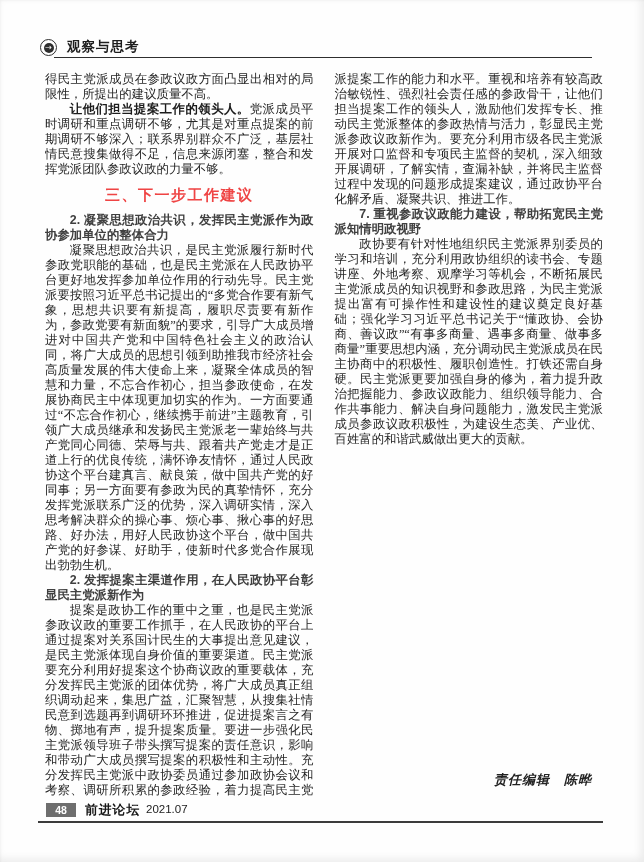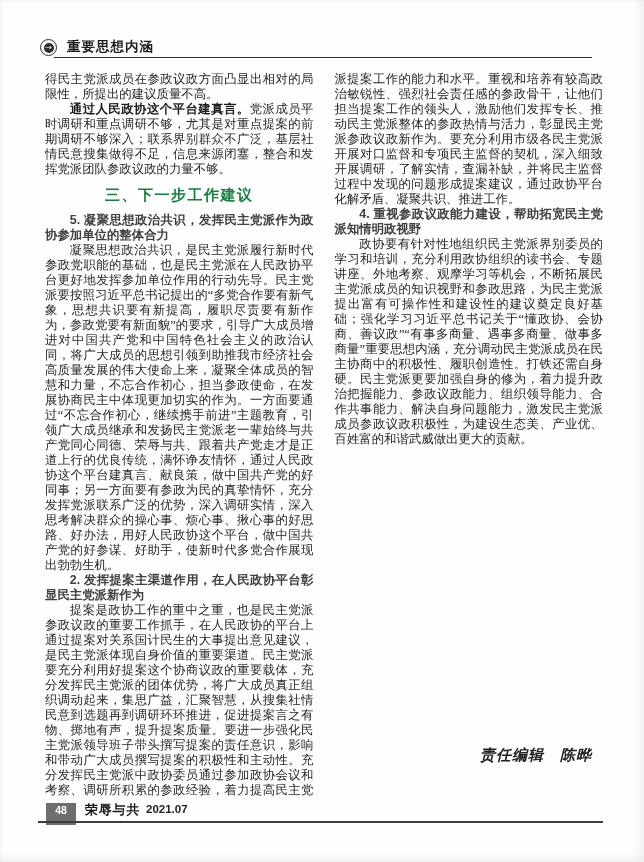--- a/index.html
+++ b/index.html
@@ -41,80 +41,80 @@
     position:absolute;top:72px;left:45px;width:558px;height:732px;
     column-count:2;column-gap:21px;column-fill:auto;
     font-size:12.4px;line-height:15px;color:#262626;
     text-align:justify;overflow:hidden;
   }
   .columns p{margin:0;text-indent:2em;}
   .columns p.no-indent{text-indent:0;}
   .lead{font-weight:700;font-family:"Liberation Sans","DejaVu Sans",sans-serif;color:#1c1c1c;}
   .blk-heading1{
     text-align:center;text-indent:0 !important;
-    font-weight:700;font-size:15px;letter-spacing:1.5px;color:#15803d;
+    font-weight:700;font-size:15px;letter-spacing:1.5px;color:#ef4444;
     margin:11px 0 10px 0 !important;
     break-inside:avoid;
   }
   .blk-heading2{
     font-weight:700;color:#404040;
     font-family:"Liberation Sans","DejaVu Sans",sans-serif;
     font-size:12.4px;
   }
   .editor-line{
-    position:absolute;top:746px;right:52px;
-    font-style:italic;font-weight:600;font-size:15px;color:#222;
+    position:absolute;top:771px;right:52px;
+    font-style:italic;font-weight:600;font-size:13px;color:#222;
     letter-spacing:1px;
   }
   
   .footer{position:absolute;left:38px;top:802px;width:565px;height:22px;}
   .footer-rule{position:absolute;left:0;right:0;top:19px;height:2px;background:#3c3c3c;}
   .page-num{
-    position:absolute;left:8px;top:1px;width:30px;height:22px;
+    position:absolute;left:8px;top:1px;width:30px;height:14px;
     background:#6e6e6e;color:#fff;
     font-family:"Liberation Sans","DejaVu Sans",sans-serif;
     font-weight:700;font-size:10.5px;line-height:14px;text-align:center;
   }
   .journal-name{
     position:absolute;left:47px;top:0px;
     font-weight:700;font-size:12.8px;color:#171717;letter-spacing:1px;
   }
   .journal-issue{
     position:absolute;left:108px;top:1px;
     font-family:"Liberation Sans","DejaVu Sans",sans-serif;
-    font-weight:700;font-size:11.5px;color:#222;
+    font-weight:400;font-size:11.5px;color:#222;
   }
 </style>
 </head>
 <body>
 
 <div class="page">
 
   <div class="header">
     <div class="header-icon">
       <div class="inner">→</div>
     </div>
-    <div class="header-label">重要思想内涵</div>
+    <div class="header-label">观察与思考</div>
     <div class="header-rule"></div>
   </div>
 
   <div class="columns">
       <p class="blk-para no-indent">得民主党派成员在参政议政方面凸显出相对的局限性，所提出的建议质量不高。</p>
-      <p class="blk-para"><span class="lead">通过人民政协这个平台建真言。</span>党派成员平时调研和重点调研不够，尤其是对重点提案的前期调研不够深入；联系界别群众不广泛，基层社情民意搜集做得不足，信息来源闭塞，整合和发挥党派团队参政议政的力量不够。</p>
+      <p class="blk-para"><span class="lead">让他们担当提案工作的领头人。</span>党派成员平时调研和重点调研不够，尤其是对重点提案的前期调研不够深入；联系界别群众不广泛，基层社情民意搜集做得不足，信息来源闭塞，整合和发挥党派团队参政议政的力量不够。</p>
       <p class="blk-heading1">三、下一步工作建议</p>
-      <p class="blk-heading2">5. 凝聚思想政治共识，发挥民主党派作为政协参加单位的整体合力</p>
+      <p class="blk-heading2">2. 凝聚思想政治共识，发挥民主党派作为政协参加单位的整体合力</p>
       <p class="blk-para">凝聚思想政治共识，是民主党派履行新时代参政党职能的基础，也是民主党派在人民政协平台更好地发挥参加单位作用的行动先导。民主党派要按照习近平总书记提出的“多党合作要有新气象，思想共识要有新提高，履职尽责要有新作为，参政党要有新面貌”的要求，引导广大成员增进对中国共产党和中国特色社会主义的政治认同，将广大成员的思想引领到助推我市经济社会高质量发展的伟大使命上来，凝聚全体成员的智慧和力量，不忘合作初心，担当参政使命，在发展协商民主中体现更加切实的作为。一方面要通过“不忘合作初心，继续携手前进”主题教育，引领广大成员继承和发扬民主党派老一辈始终与共产党同心同德、荣辱与共、跟着共产党走才是正道上行的优良传统，满怀诤友情怀，通过人民政协这个平台建真言、献良策，做中国共产党的好同事；另一方面要有参政为民的真挚情怀，充分发挥党派联系广泛的优势，深入调研实情，深入思考解决群众的操心事、烦心事、揪心事的好思路、好办法，用好人民政协这个平台，做中国共产党的好参谋、好助手，使新时代多党合作展现出勃勃生机。</p>
       <p class="blk-heading2">2. 发挥提案主渠道作用，在人民政协平台彰显民主党派新作为</p>
       <p class="blk-para">提案是政协工作的重中之重，也是民主党派参政议政的重要工作抓手，在人民政协的平台上通过提案对关系国计民生的大事提出意见建议，是民主党派体现自身价值的重要渠道。民主党派要充分利用好提案这个协商议政的重要载体，充分发挥民主党派的团体优势，将广大成员真正组织调动起来，集思广益，汇聚智慧，从搜集社情民意到选题再到调研环环推进，促进提案言之有物、掷地有声，提升提案质量。要进一步强化民主党派领导班子带头撰写提案的责任意识，影响和带动广大成员撰写提案的积极性和主动性。充分发挥民主党派中政协委员通过参加政协会议和考察、调研所积累的参政经验，着力提高民主党派提案工作的能力和水平。重视和培养有较高政治敏锐性、强烈社会责任感的参政骨干，让他们担当提案工作的领头人，激励他们发挥专长、推动民主党派整体的参政热情与活力，彰显民主党派参政议政新作为。要充分利用市级各民主党派开展对口监督和专项民主监督的契机，深入细致开展调研，了解实情，查漏补缺，并将民主监督过程中发现的问题形成提案建议，通过政协平台化解矛盾、凝聚共识、推进工作。</p>
-      <p class="blk-heading2">4. 重视参政议政能力建设，帮助拓宽民主党派知情明政视野</p>
+      <p class="blk-heading2">7. 重视参政议政能力建设，帮助拓宽民主党派知情明政视野</p>
       <p class="blk-para">政协要有针对性地组织民主党派界别委员的学习和培训，充分利用政协组织的读书会、专题讲座、外地考察、观摩学习等机会，不断拓展民主党派成员的知识视野和参政思路，为民主党派提出富有可操作性和建设性的建议奠定良好基础；强化学习习近平总书记关于“懂政协、会协商、善议政”“有事多商量、遇事多商量、做事多商量”重要思想内涵，充分调动民主党派成员在民主协商中的积极性、履职创造性。打铁还需自身硬。民主党派更要加强自身的修为，着力提升政治把握能力、参政议政能力、组织领导能力、合作共事能力、解决自身问题能力，激发民主党派成员参政议政积极性，为建设生态美、产业优、百姓富的和谐武威做出更大的贡献。</p>
     </div>
 
   <div class="editor-line">责任编辑　陈晔</div>
 
   <div class="footer">
     <div class="page-num">48</div>
-    <div class="journal-name">荣辱与共</div>
+    <div class="journal-name">前进论坛</div>
     <div class="journal-issue">2021.07</div>
     <div class="footer-rule"></div>
   </div>
 
 </div>
 
 </body></html>

